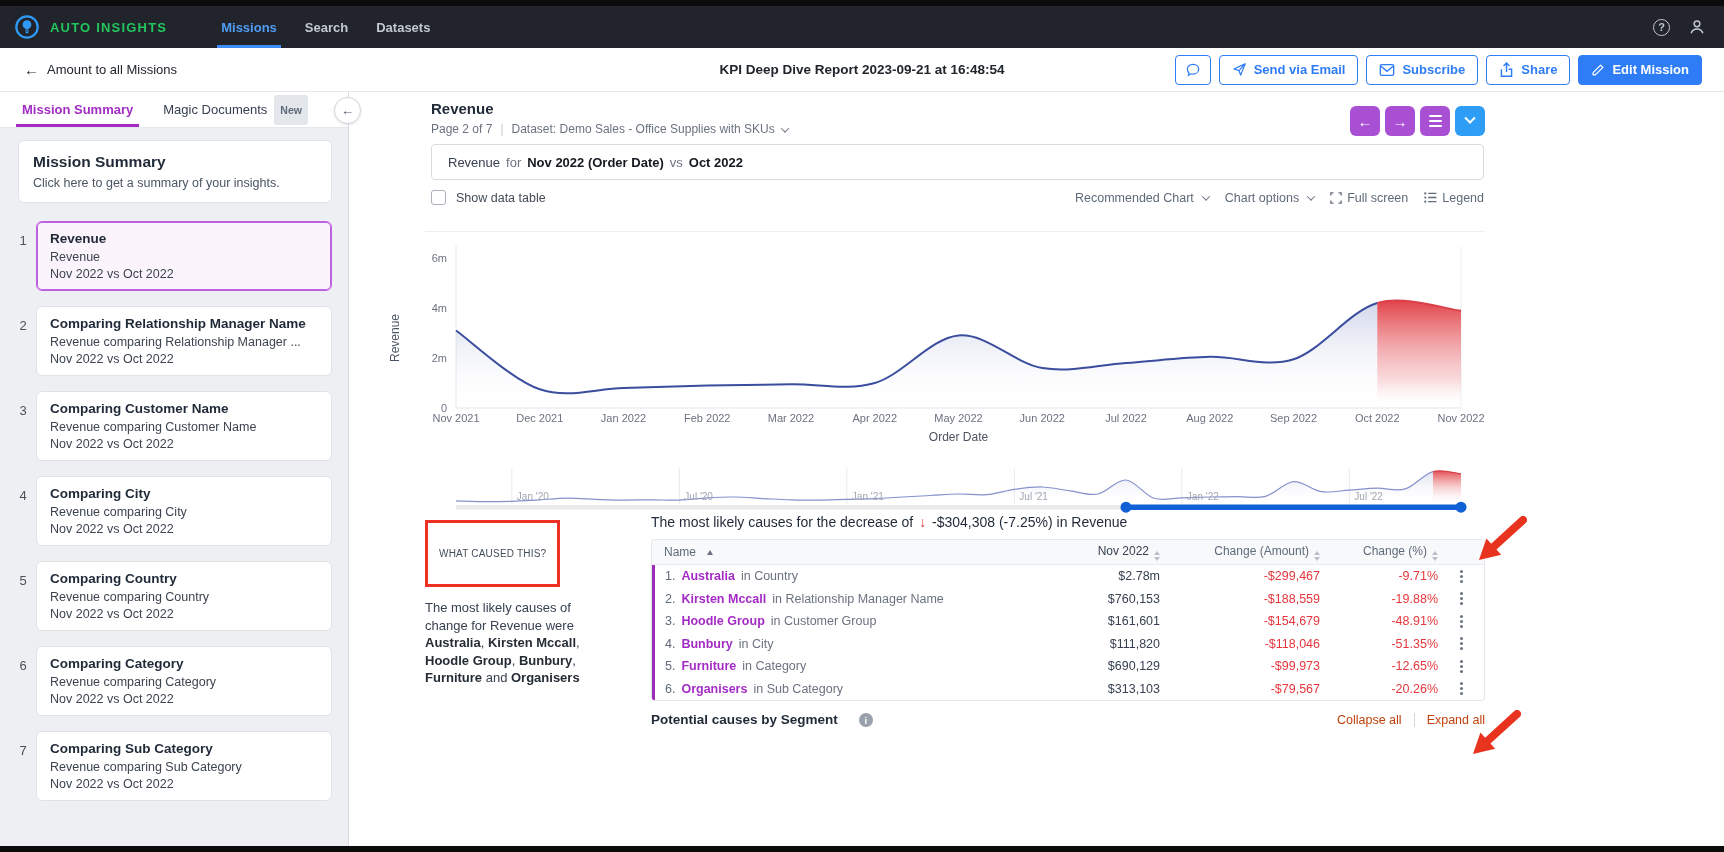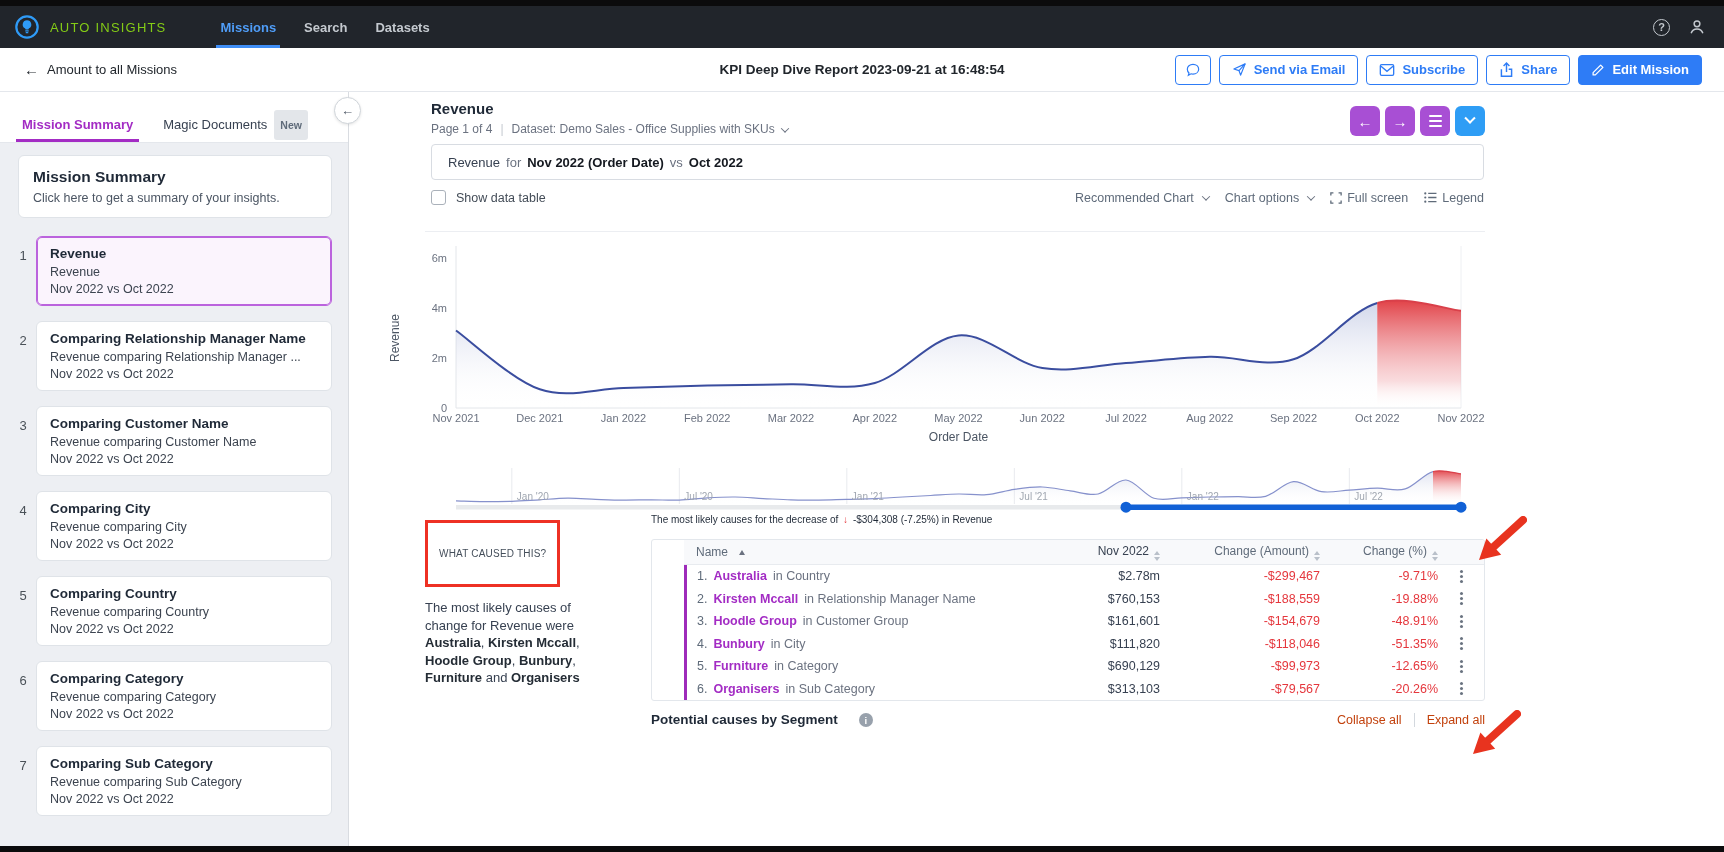--- a/index.html
+++ b/index.html
@@ -5,40 +5,40 @@
   * { margin:0; padding:0; box-sizing:border-box; }
   html,body { background:#0b0b0c; }
   body { font-family:"Liberation Sans","DejaVu Sans",sans-serif; }
   .screen { position:relative; width:1724px; height:852px; background:#fff; overflow:hidden; }
   .strip { position:absolute; left:0; width:100%; height:6px; background:#0b0b0c; z-index:40; }
   .strip.top { top:0; } .strip.bottom { bottom:0; }
 
   
   .topnav { position:absolute; top:6px; left:0; width:100%; height:42px; background:#21252b; display:flex; align-items:center; z-index:30; }
   .brand { display:flex; align-items:center; gap:10px; padding-left:14px; }
-  .brand-text { color:#84cc16; font-size:13px; font-weight:400; letter-spacing:1.2px; }
+  .brand-text { color:#22c55e; font-size:13px; font-weight:700; letter-spacing:1.2px; }
   .nav-tabs { display:flex; height:100%; margin-left:42px; gap:4px; }
   .nav-tab { position:relative; display:flex; align-items:center; padding:0 12px; font-size:13px; font-weight:700; color:#c4c9cf; cursor:pointer; }
   .nav-tab.active { color:#4f9df8; }
   .nav-tab.active::after { content:""; position:absolute; left:8px; right:8px; bottom:0; height:3px; background:#3e8df5; }
   .nav-right { margin-left:auto; display:flex; align-items:center; gap:18px; padding-right:18px; }
   .help-circ { width:17px; height:17px; border:1.5px solid #c4c9cf; border-radius:50%; color:#c4c9cf; font-size:11px; font-weight:700; display:flex; align-items:center; justify-content:center; cursor:pointer; }
 
   
   .subheader { position:absolute; top:48px; left:0; width:100%; height:44px; background:#fff; border-bottom:1px solid #e4e7ec; display:flex; align-items:center; z-index:20; }
   .back-link { display:flex; align-items:center; gap:8px; padding-left:24px; font-size:13px; color:#21262c; font-weight:500; cursor:pointer; text-decoration:none; }
   .back-arrow { font-size:15px; color:#21262c; }
   .rpt-title { position:absolute; left:50%; transform:translateX(-50%); font-size:13.5px; font-weight:700; color:#21262c; white-space:nowrap; }
   .hdr-actions { margin-left:auto; display:flex; gap:8px; padding-right:22px; }
   .btn { height:30px; border:1px solid #2e7cf6; background:#fff; color:#2e7cf6; border-radius:4px; font-family:inherit; font-size:13px; font-weight:600; padding:0 12px; display:flex; align-items:center; gap:7px; cursor:pointer; }
   .btn.icon-only { width:36px; justify-content:center; padding:0; }
   .btn.primary { background:#2e7cf6; color:#fff; }
 
   
-  .sidebar { position:absolute; top:107px; left:0; width:348px; bottom:6px; background:#edeff3; display:flex; flex-direction:column; }
+  .sidebar { position:absolute; top:92px; left:0; width:348px; bottom:6px; background:#edeff3; display:flex; flex-direction:column; }
   .side-divider { position:absolute; top:92px; bottom:6px; left:348px; width:1px; background:#d9dce1; z-index:5; }
   .side-tabs { height:36px; background:#fff; border-bottom:1px solid #e4e7ec; display:flex; align-items:stretch; padding-left:12px; gap:10px; }
   .side-tab { display:flex; align-items:center; gap:7px; padding:0 10px; font-size:13px; font-weight:700; color:#a32cc4; position:relative; cursor:pointer; white-space:nowrap; }
   .side-tab.inactive { color:#374151; font-weight:500; }
   .side-tab.active::after { content:""; position:absolute; left:4px; right:4px; bottom:0; height:3px; background:#a32cc4; }
   .badge { background:#e3e6ea; color:#5f6b7a; font-size:10.5px; font-weight:600; border-radius:3px; padding:9px 6px; }
   .collapse-btn { position:absolute; left:334px; top:97px; width:27px; height:27px; border-radius:50%; background:#fff; border:1px solid #d0d5da; box-shadow:0 1px 3px rgba(0,0,0,.10); color:#4b5563; font-size:13px; display:flex; align-items:center; justify-content:center; cursor:pointer; z-index:10; }
   .side-list { flex:1; overflow:hidden; padding:12px 16px 0 10px; }
   .summary-card { background:#fff; border:1px solid #dfe3e8; border-radius:6px; padding:12px 14px; margin-left:8px; margin-bottom:18px; cursor:pointer; }
   .sc-title { font-size:15.5px; font-weight:700; color:#1f2937; margin-bottom:5px; }
@@ -73,24 +73,24 @@
   .ctl-item { display:flex; align-items:center; gap:5px; cursor:pointer; }
   .chart-hr { position:absolute; left:76px; top:139px; width:1060px; border-top:1px solid #eceef2; }
   .chart-svg { position:absolute; left:36px; top:146px; }
   .navc-svg { position:absolute; left:36px; top:372px; }
 
   .causes-left { position:absolute; left:76px; top:428px; width:195px; }
   .wct-box { display:inline-block; border:3px solid #ee3124; padding:25px 11px; font-size:10px; color:#444e5a; letter-spacing:.2px; }
   .cause-par { margin-top:12px; font-size:13px; line-height:17.5px; color:#374151; width:182px; }
   .cause-par .b { font-weight:700; color:#242c35; }
 
-  .causes-heading { position:absolute; left:302px; top:422px; width:800px; font-size:10px; font-weight:500; color:#1f2937; }
+  .causes-heading { position:absolute; left:302px; top:422px; width:800px; font-size:14px; font-weight:500; color:#1f2937; }
   .causes-heading .red { color:#e5373d; font-weight:700; padding:0 2px; }
 
-  .tbl { position:absolute; left:302px; top:447px; width:834px; border:1px solid #e3e7ec; border-radius:3px; overflow:hidden; background:#fff;padding-left:32px; }
+  .tbl { position:absolute; left:302px; top:447px; width:834px; border:1px solid #e3e7ec; border-radius:3px; overflow:hidden; background:#fff; }
   .tbl-head { display:flex; align-items:center; height:25px; background:#f8f9fb; border-bottom:1px solid #e8ebef; font-size:12px; color:#5f6b7a; }
   .tbl-row { display:flex; align-items:center; height:22.5px; font-size:12.5px; }
   .tbl-body { border-left:3px solid #9e2bba; }
   .c-name { flex:1; padding-left:12px; display:flex; align-items:center; gap:6px; min-width:0; }
   .tbl-body .c-name { padding-left:10px; }
   .c-val { width:150px; text-align:right; color:#374151; }
   .c-amt { width:160px; text-align:right; }
   .c-pct { width:118px; text-align:right; }
   .c-menu { width:46px; display:flex; justify-content:center; }
   .neg { color:#e5373d; }
@@ -267,21 +267,21 @@
   </div>
         </div>
     </div>
   </aside>
   <div class="side-divider"></div>
   <button class="collapse-btn">←</button>
 
   <main class="main">
     <div class="rep-title">Revenue</div>
     <div class="rep-meta">
-      <span>Page 1 of 4</span>
+      <span>Page 2 of 7</span>
       <span class="meta-sep">|</span>
       <span style="cursor:pointer">
         <span>Dataset: Demo Sales - Office Supplies with SKUs</span>
         <span class="chev"></span>
       </span>
     </div>
 
     <div class="pager">
       <button class="pbtn">←</button>
       <button class="pbtn">→</button>

